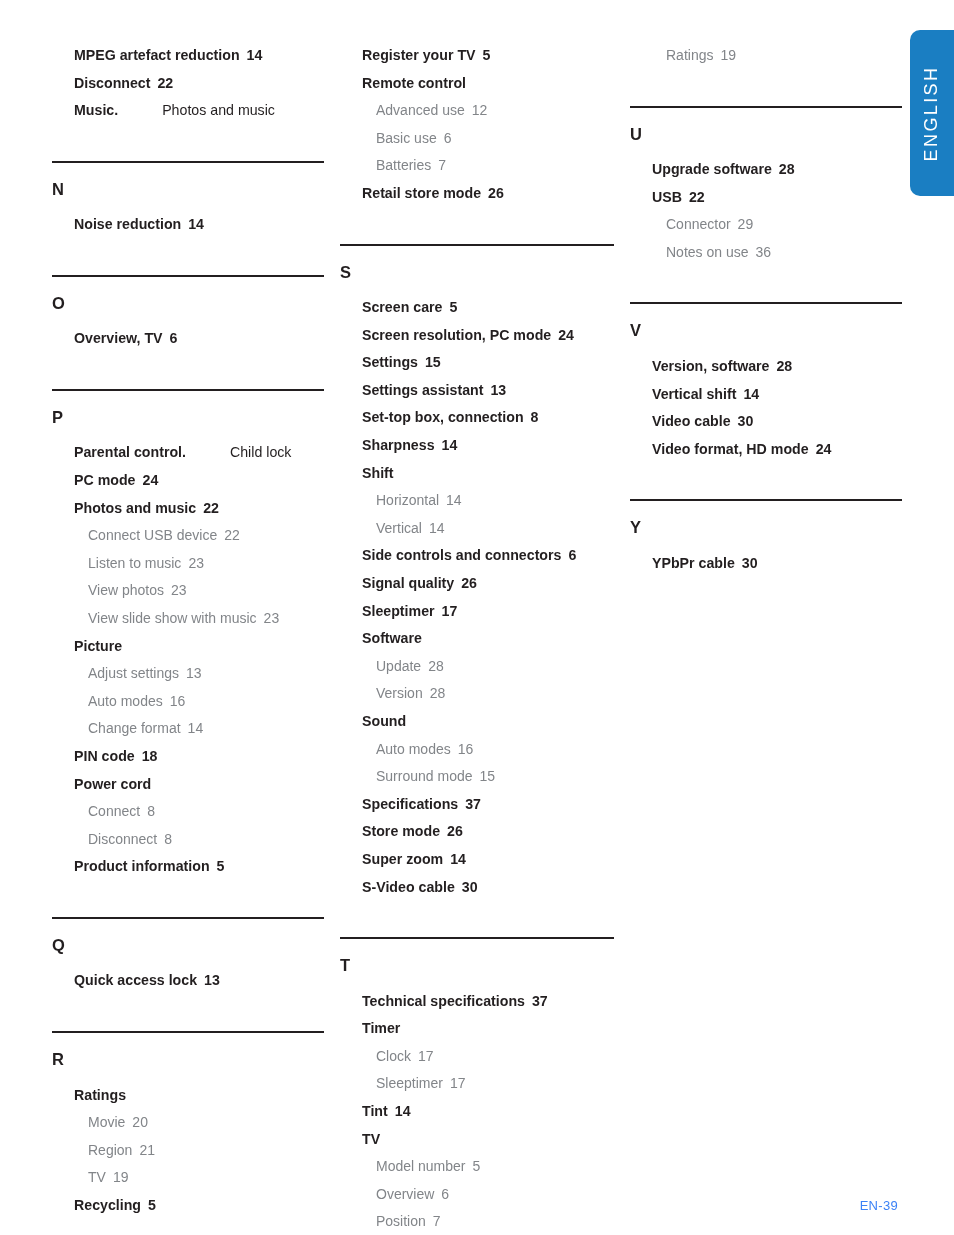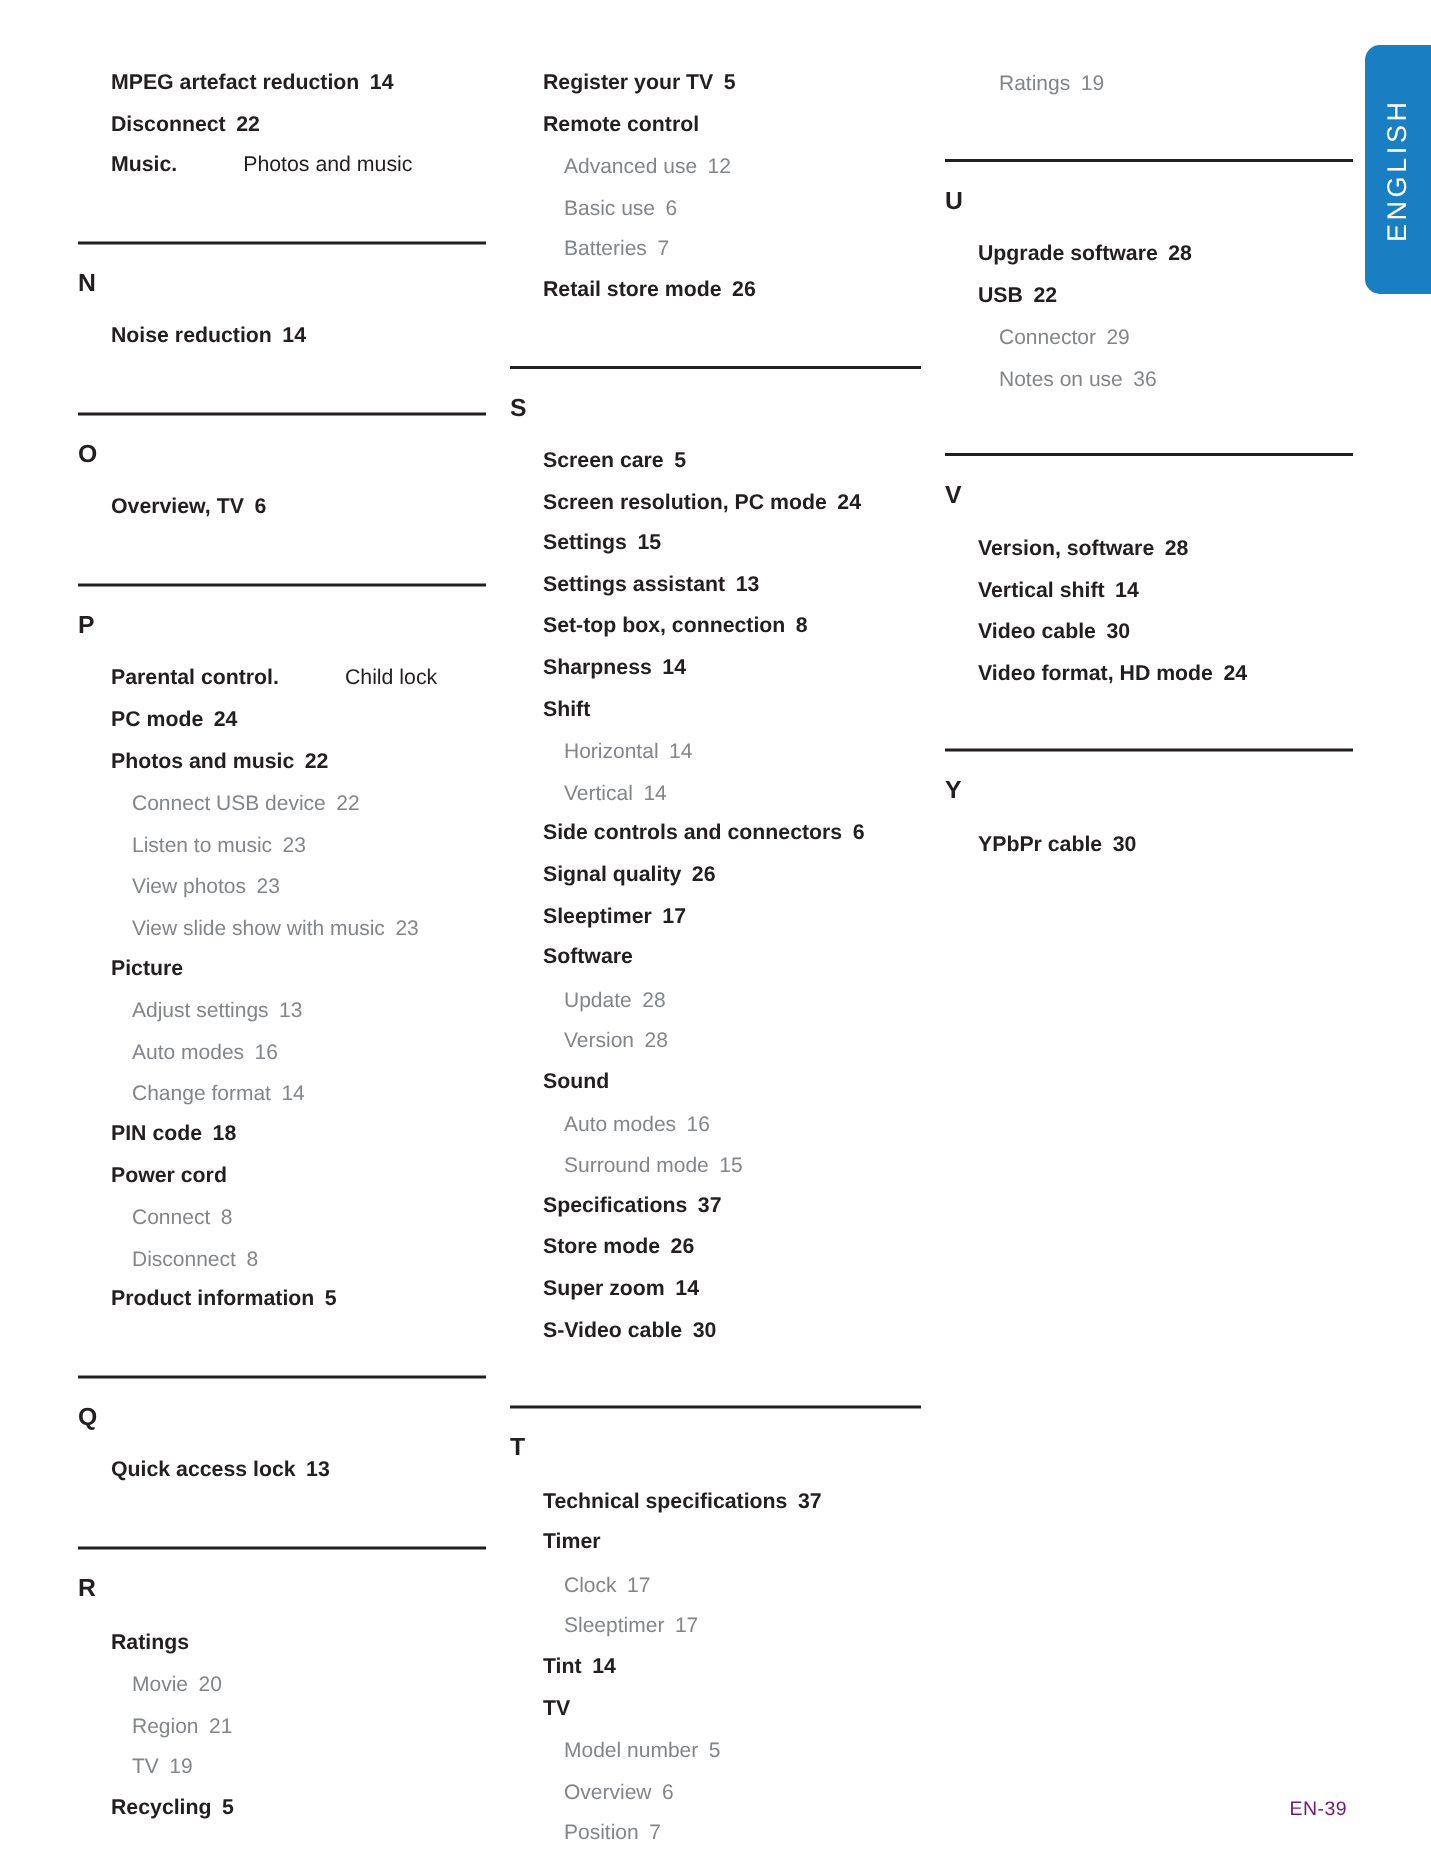--- a/index.html
+++ b/index.html
@@ -117,21 +117,21 @@
     font-weight: 400;
     font-family: "Liberation Sans", sans-serif;
   }
 
   
   #footer {
     position: absolute;
     right: 56px;
     bottom: 22px;
     font-size: 13px;
-    color: #701a75;
+    color: #3b82f6;
     letter-spacing: .3px;
   }
 </style>
 </head>
 <body>
 
 <div id="page">
 
   <div class="columns">
     <div class="column" id="col-1">

